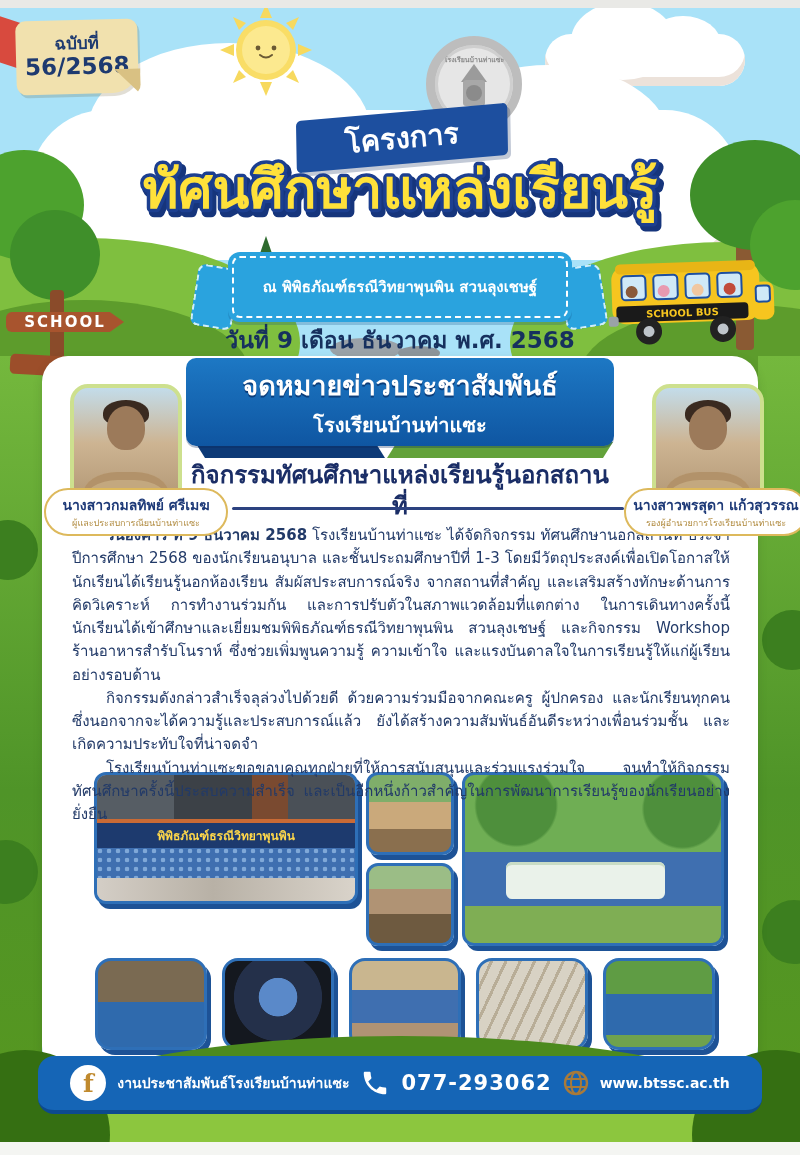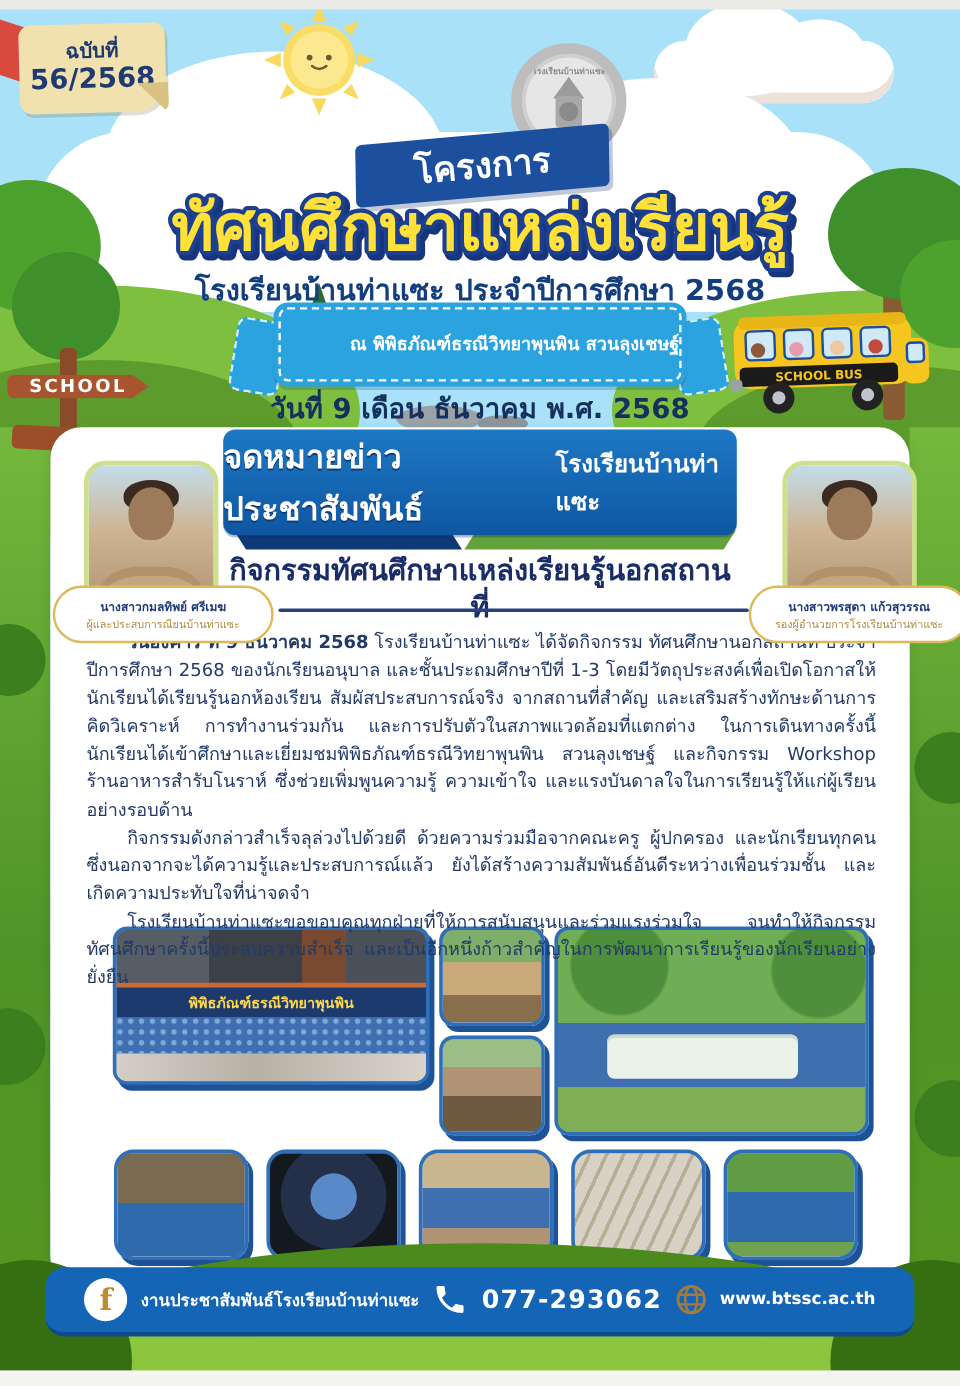--- a/index.html
+++ b/index.html
@@ -80,59 +80,59 @@
 
   
   .venue-tail { position:absolute; top:266px; width:42px; height:62px; background:#2aa3de;
           border:2px dashed #cfeefb; border-radius:8px; z-index:4; }
   .venue-tail.left  { left:194px; transform:rotate(9deg); }
   .venue-tail.right { left:562px; transform:rotate(-9deg); }
   .venue-box { position:absolute; left:228px; top:252px; width:344px; height:70px;
           background:#2aa3de; border-radius:12px; padding:4px; z-index:5;
           box-shadow:0 3px 0 rgba(20,80,130,.25); }
   .venue-inner { width:100%; height:100%; border:2px dashed #ffffff; border-radius:8px;
-          display:flex; flex-direction:column; align-items:flex-end; justify-content:center; }
+          display:flex; flex-direction:column; align-items:center; justify-content:center; }
   .venue-line { font-size:15px; font-weight:bold; color:#ffffff; line-height:1.5; white-space:nowrap; }
   .date-line { position:absolute; left:0; top:322px; width:800px; text-align:center;
           font-size:23px; font-weight:bold; color:#16305e; z-index:5; }
 
   
   .bus { position:absolute; left:606px; top:250px; z-index:5; transform:rotate(-2deg); }
 
   
   .card { position:absolute; left:42px; top:356px; width:716px; height:716px; background:#ffffff;
           border-radius:26px; z-index:10; box-shadow:0 4px 10px rgba(40,70,30,.18); }
 
   .banner-fold { position:absolute; height:16px; top:442px; z-index:11; }
   .fold-left  { left:200px; width:180px; background:#0d3a77; transform:skewX(32deg); }
   .fold-right { left:392px; width:216px; background:#63a23a; transform:skewX(-32deg); }
   .card-banner { position:absolute; left:186px; top:358px; width:428px; height:88px; z-index:12;
           background:linear-gradient(180deg,#1d78c4,#0f56a2); border-radius:10px;
-          display:flex; align-items:center; justify-content:center; gap:2px;
+          display:flex; flex-direction:column; align-items:center; justify-content:center; gap:2px;
           box-shadow:0 2px 0 rgba(10,40,90,.3); }
   .banner-title  { font-size:27px; font-weight:bold; color:#fff;
           text-shadow:0 2px 0 #0b3d7a; }
   .banner-school { font-size:20px; font-weight:bold; color:#fff; }
 
   .portrait { position:absolute; top:384px; width:112px; height:140px; border:4px solid #cde08e;
           border-radius:18px; z-index:12; overflow:hidden;
           background:linear-gradient(180deg,#c3dcea 0%,#cdb492 42%,#a98e6b 100%); }
   .portrait.left  { left:70px; } .portrait.right { left:652px; }
   .avatar-head { position:absolute; left:50%; top:18px; transform:translateX(-50%);
           width:38px; height:44px; background:#9c7a5a; border-radius:50% 50% 46% 46%; }
   .avatar-hair { position:absolute; left:50%; top:12px; transform:translateX(-50%);
           width:46px; height:26px; background:#3a2a20; border-radius:50% 50% 40% 40%; }
   .avatar-body { position:absolute; left:50%; bottom:-8px; transform:translateX(-50%);
           width:86px; height:56px; background:#c3a87f; border-radius:40% 40% 10px 10px;
           box-shadow:inset 0 8px 0 #b2926a; }
   .name-pill { position:absolute; top:488px; width:184px; height:48px; background:#fff;
           border:2px solid #ddb95c; border-radius:26px; z-index:13;
           display:flex; flex-direction:column; align-items:center; justify-content:center; }
   .name-pill.left  { left:44px; } .name-pill.right { left:624px; }
-  .pill-name  { font-size:10px; font-weight:bold; color:#1e3a78; white-space:nowrap; }
+  .pill-name  { font-size:14px; font-weight:bold; color:#1e3a78; white-space:nowrap; }
   .pill-title { font-size:9px; color:#b08a3e; white-space:nowrap; }
 
   .card-heading { position:absolute; left:190px; top:460px; width:420px; text-align:center;
           font-size:24px; font-weight:bold; color:#1a2d66; z-index:12; line-height:1.3; }
   .heading-rule { position:absolute; left:232px; top:507px; width:392px; height:3px;
           background:#2c4280; border-radius:2px; z-index:12; }
 
   .article-body { position:absolute; left:72px; top:524px; width:658px; z-index:12;
           font-size:15px; color:#223a68; line-height:1.55; text-align:justify; }
   .article-body p { text-indent:34px; margin:0; }
@@ -251,21 +251,20 @@
     </svg>
   </div>
 
   <div class="project-ribbon">
     <span>โครงการ</span>
   </div>
   <svg class="title-svg" width="760" height="96" viewBox="0 0 760 96">
     <text x="383" y="72" text-anchor="middle" font-size="54" font-weight="bold" fill="#16357c" stroke="#16357c" stroke-width="9" stroke-linejoin="round">ทัศนศึกษาแหล่งเรียนรู้</text>
     <text x="380" y="68" text-anchor="middle" font-size="54" font-weight="bold" fill="#ffe13a" stroke="#1c3f90" stroke-width="7" paint-order="stroke" stroke-linejoin="round">ทัศนศึกษาแหล่งเรียนรู้</text>
   </svg>
-  <div class="masthead-subtitle">โรงเรียนบ้านท่าแซะ ประจำปีการศึกษา 2568</div>
 
   <div class="signpost">
     <div class="post"></div>
     <div class="sign-plank">
       <span>SCHOOL</span>
     </div>
     <div class="sign-plank2"></div>
   </div>
 
   <div class="venue-tail left"></div>

